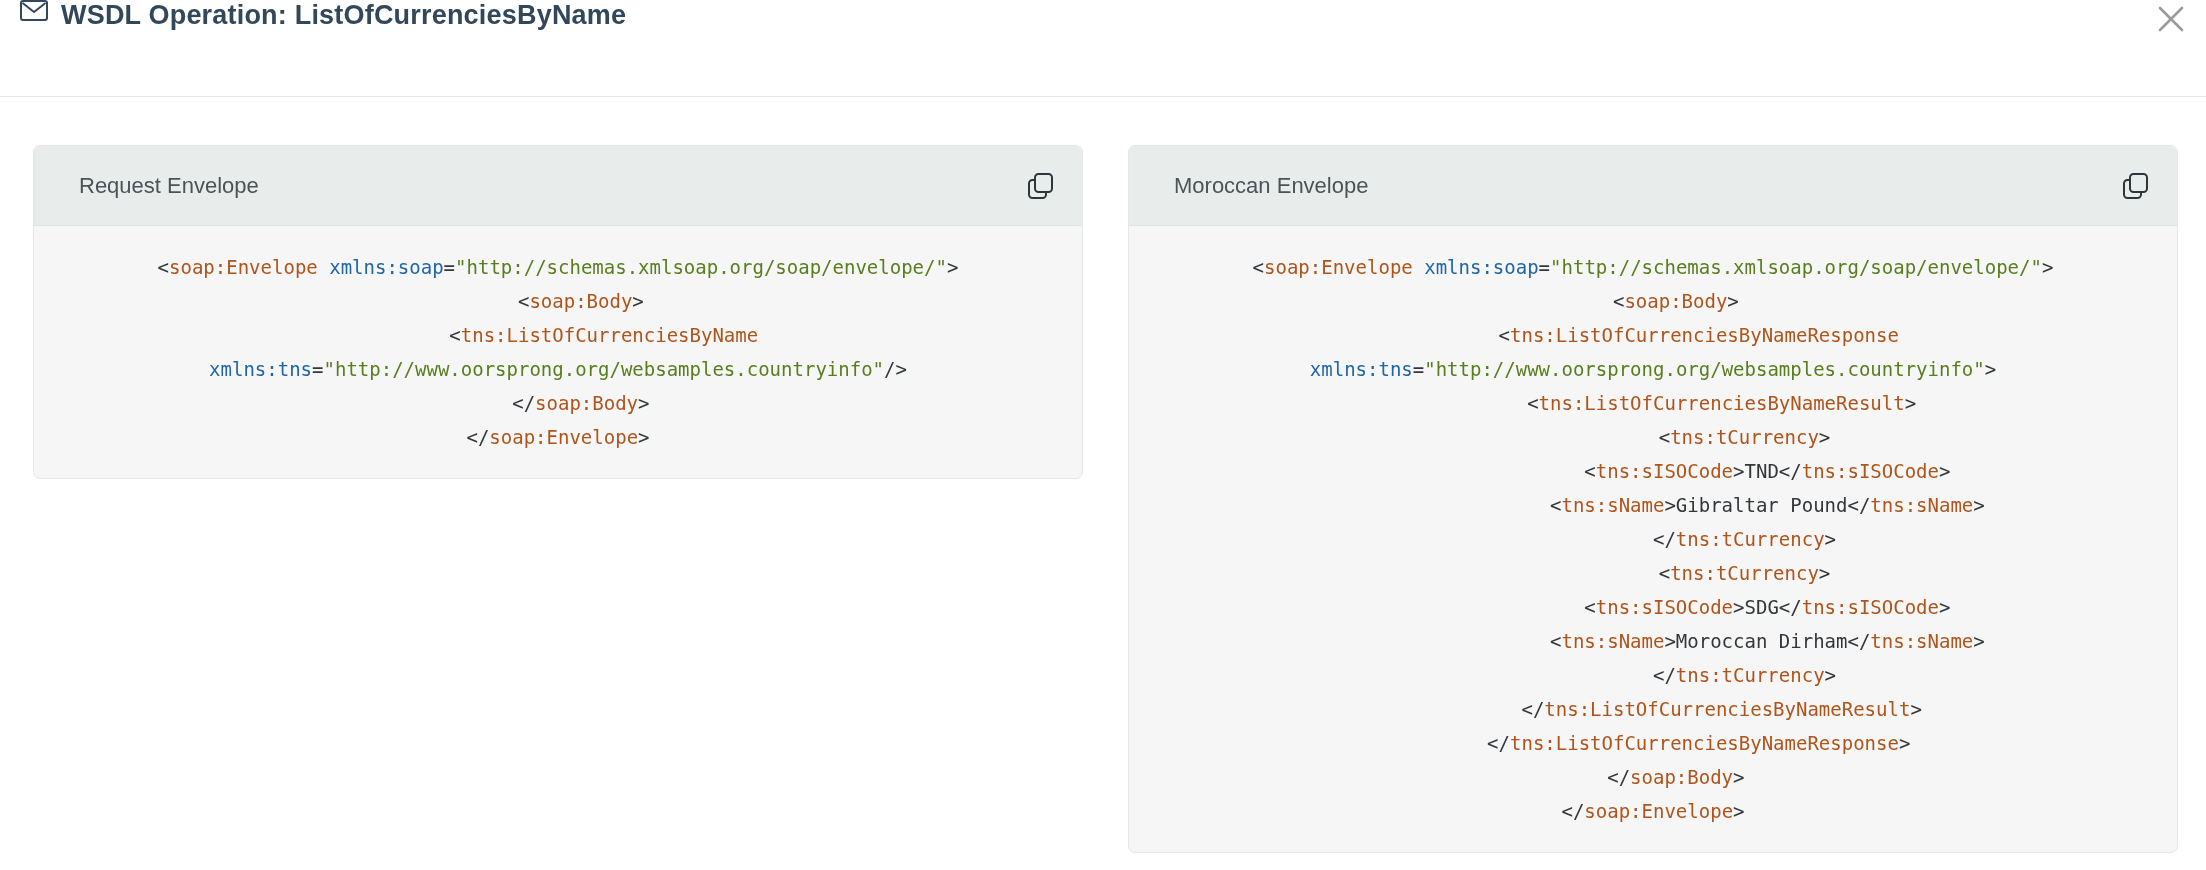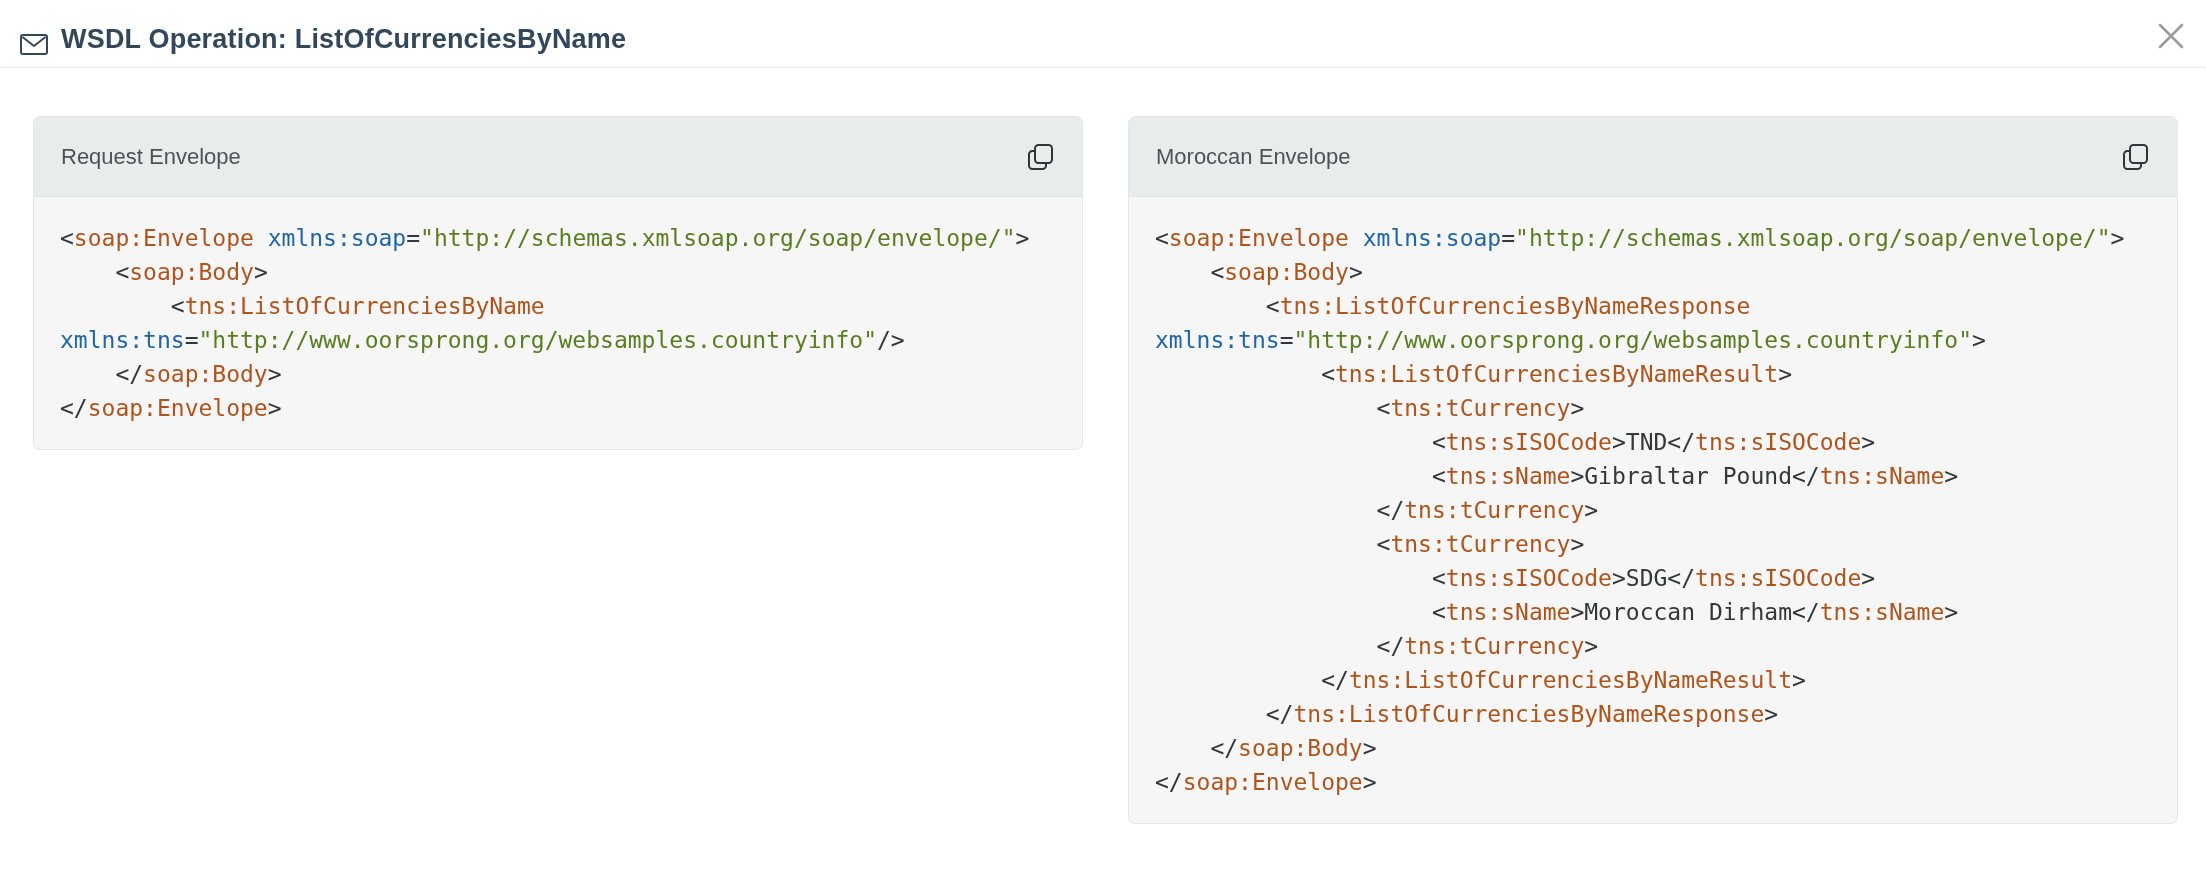--- a/index.html
+++ b/index.html
@@ -5,24 +5,24 @@
   * { box-sizing: border-box; }
   html, body {
     margin: 0; padding: 0;
     width: 2206px; height: 870px;
     background: #ffffff;
     overflow: hidden;
     font-family: "Liberation Sans", sans-serif;
   }
   
   .modal-header {
-    height: 68px;
+    height: 97px;
     display: flex;
-    align-items: flex-end;
-    padding: 0 16px 12px 20px;
+    align-items: flex-start;
+    padding: 0 16px 0 20px;
     border-bottom: 1px solid #e8e8e8;
   }
   .env-icon {
     color: var(--title-color);
     display: flex;
     margin-right: 13px;
   }
   .modal-title {
     margin: 0;
     font-size: 27px;
@@ -58,40 +58,42 @@
     background: var(--panel-header-bg);
     border-bottom: 1px solid #e0e4e3;
     display: flex;
     align-items: center;
     padding: 0 27px;
   }
   .panel-title {
     font-size: 22px;
     font-weight: 400;
     color: var(--header-label);
+    margin-left: 18px;
   }
   .copy-btn {
     margin-left: auto;
     background: none;
     border: 0;
     padding: 0;
     cursor: pointer;
     display: flex;
     color: var(--icon-dark);
   }
   
   .code {
     margin: 0;
     padding: 24px 26px;
     font-family: "DejaVu Sans Mono", monospace;
-    font-size: 23px;
+    font-size: 19px;
     line-height: 34px;
     white-space: pre;
     color: var(--code-plain);
     overflow: hidden;
+    text-align: center;
   }
   .tok-p   { color: var(--code-plain); }
   .tok-tag { color: var(--code-tag); }
   .tok-attr{ color: var(--code-attr); }
   .tok-str { color: var(--code-string); }
 </style>
 </head>
 <body>
 
 <div class="modal">

